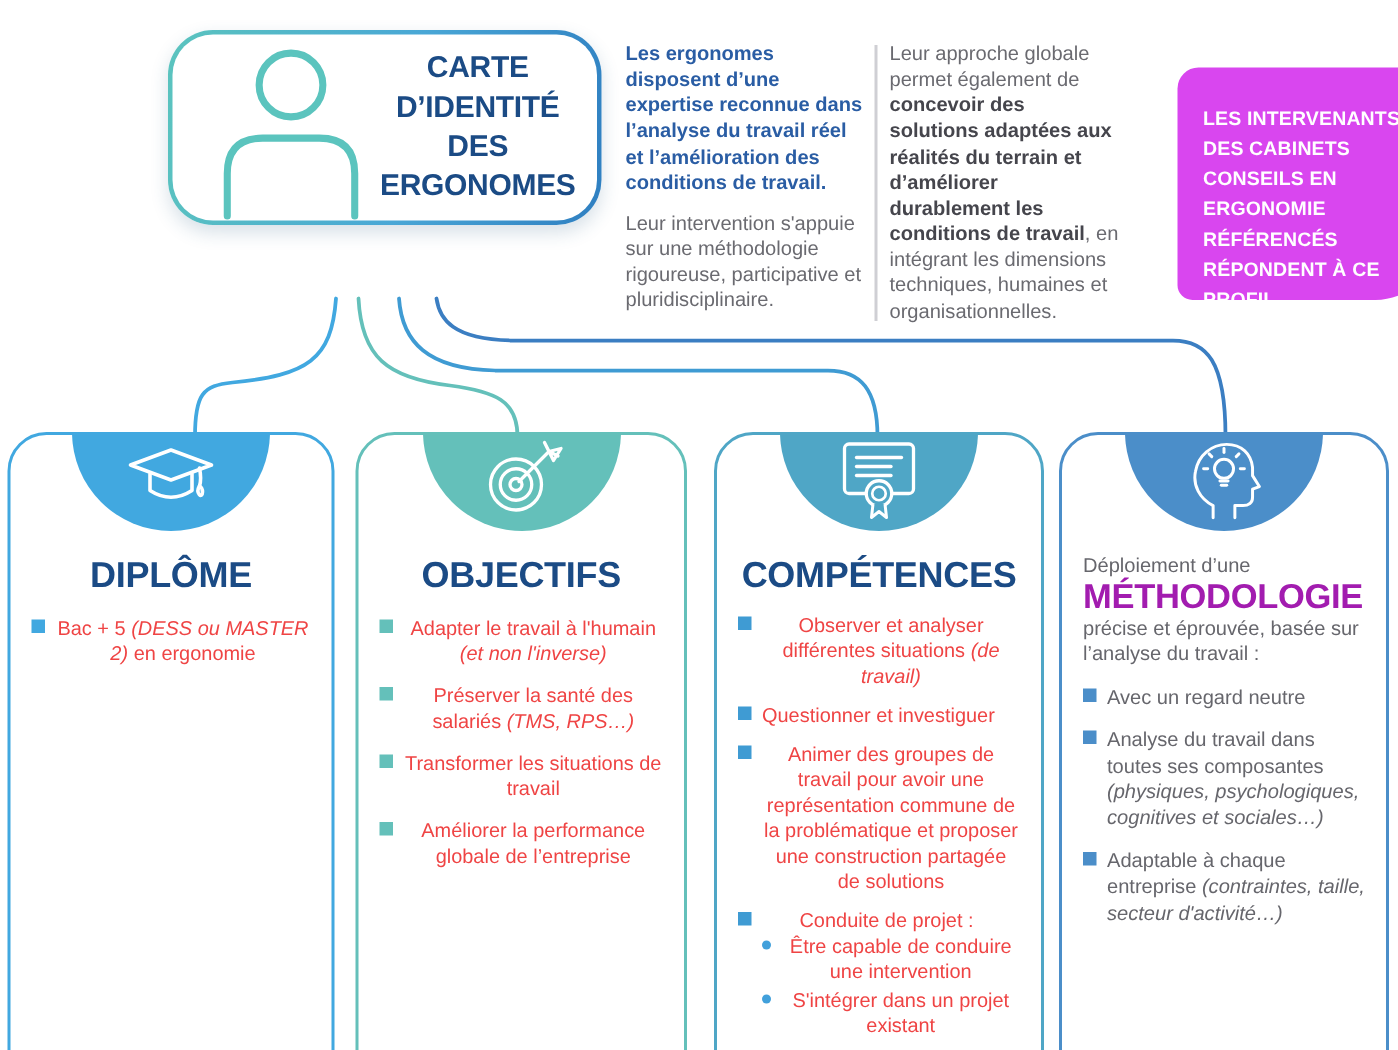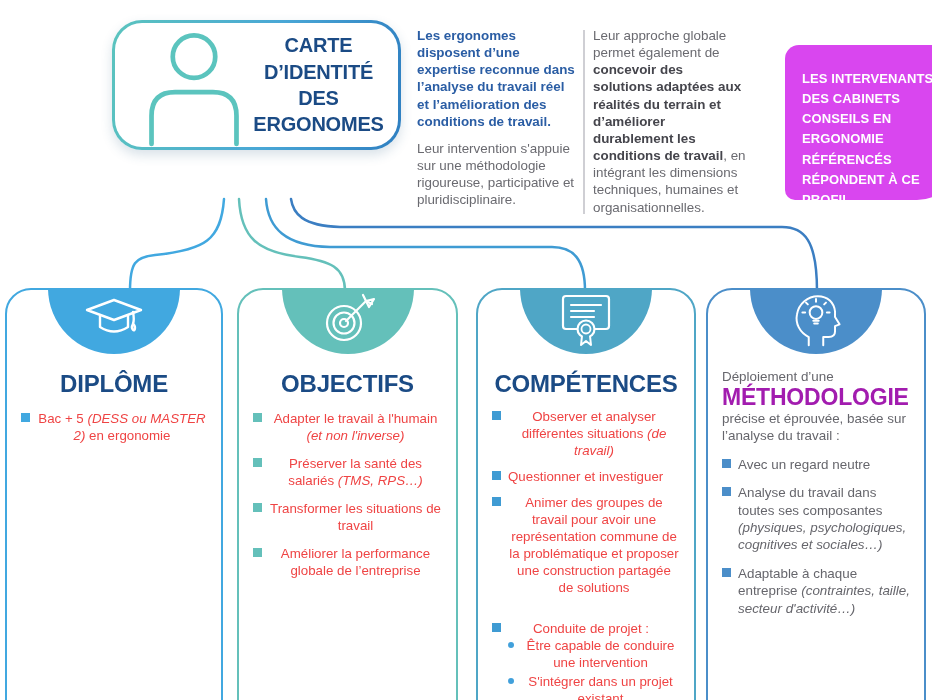--- a/index.html
+++ b/index.html
@@ -169,21 +169,21 @@
     <div class="card-title">COMPÉTENCES</div>
     <div class="card-body" style="padding-top:10px">
       <div class="li" style="margin-bottom:9px">
         <span class="bullet"></span>
         <span><span>Observer et analyser différentes situations </span><span class="it">(de travail)</span><span></span></span>
       </div>
       <div class="li" style="margin-bottom:9px">
         <span class="bullet"></span>
         <span><span>Questionner et investiguer</span><span class="it"></span><span></span></span>
       </div>
-      <div class="li" style="margin-bottom:24px">
+      <div class="li" style="margin-bottom:9px">
         <span class="bullet"></span>
         <span><span>Animer des groupes de travail pour avoir une représentation commune de la problématique et proposer une construction partagée de solutions</span><span class="it"></span><span></span></span>
       </div>
       <div class="li" style="margin-bottom:9px">
         <span class="bullet"></span>
         <span><span>Conduite de projet :</span>
           <span class="sub">
             <span class="subli">
                 <span class="dot"></span>
                 <span>Être capable de conduire une intervention</span>

